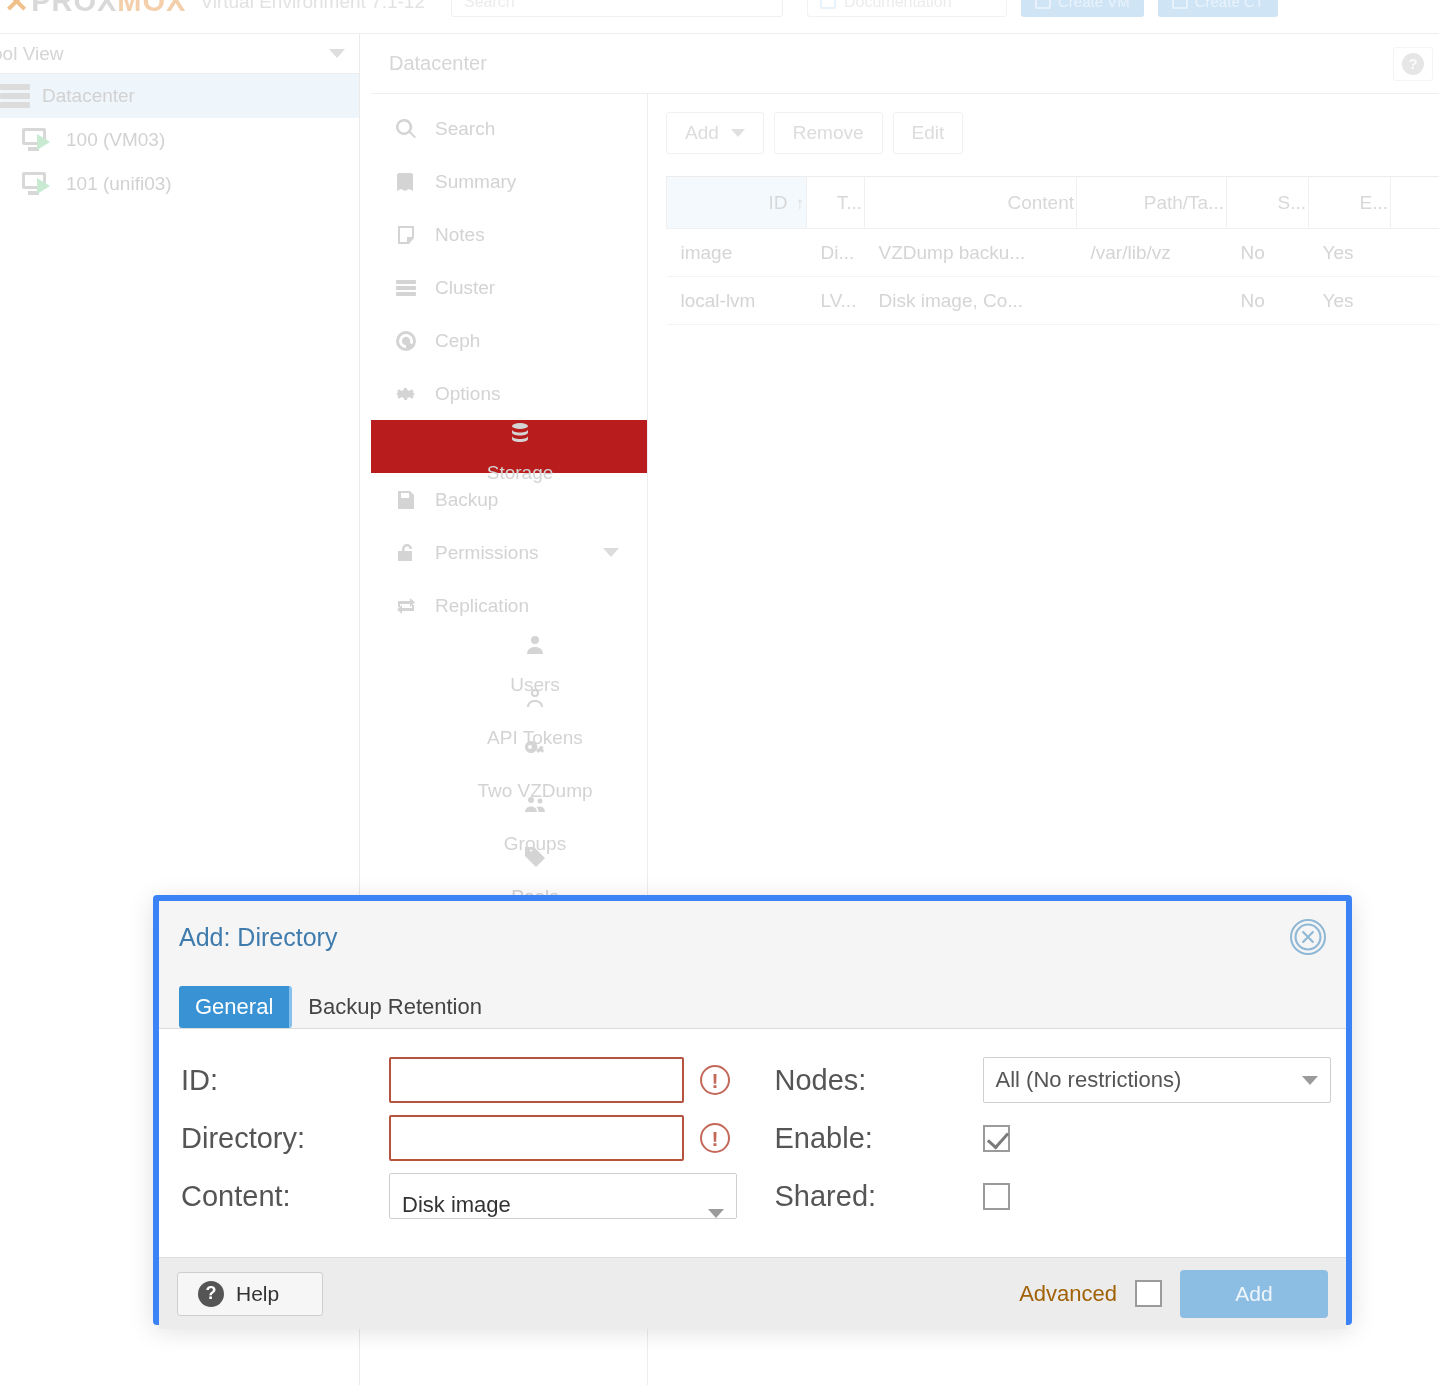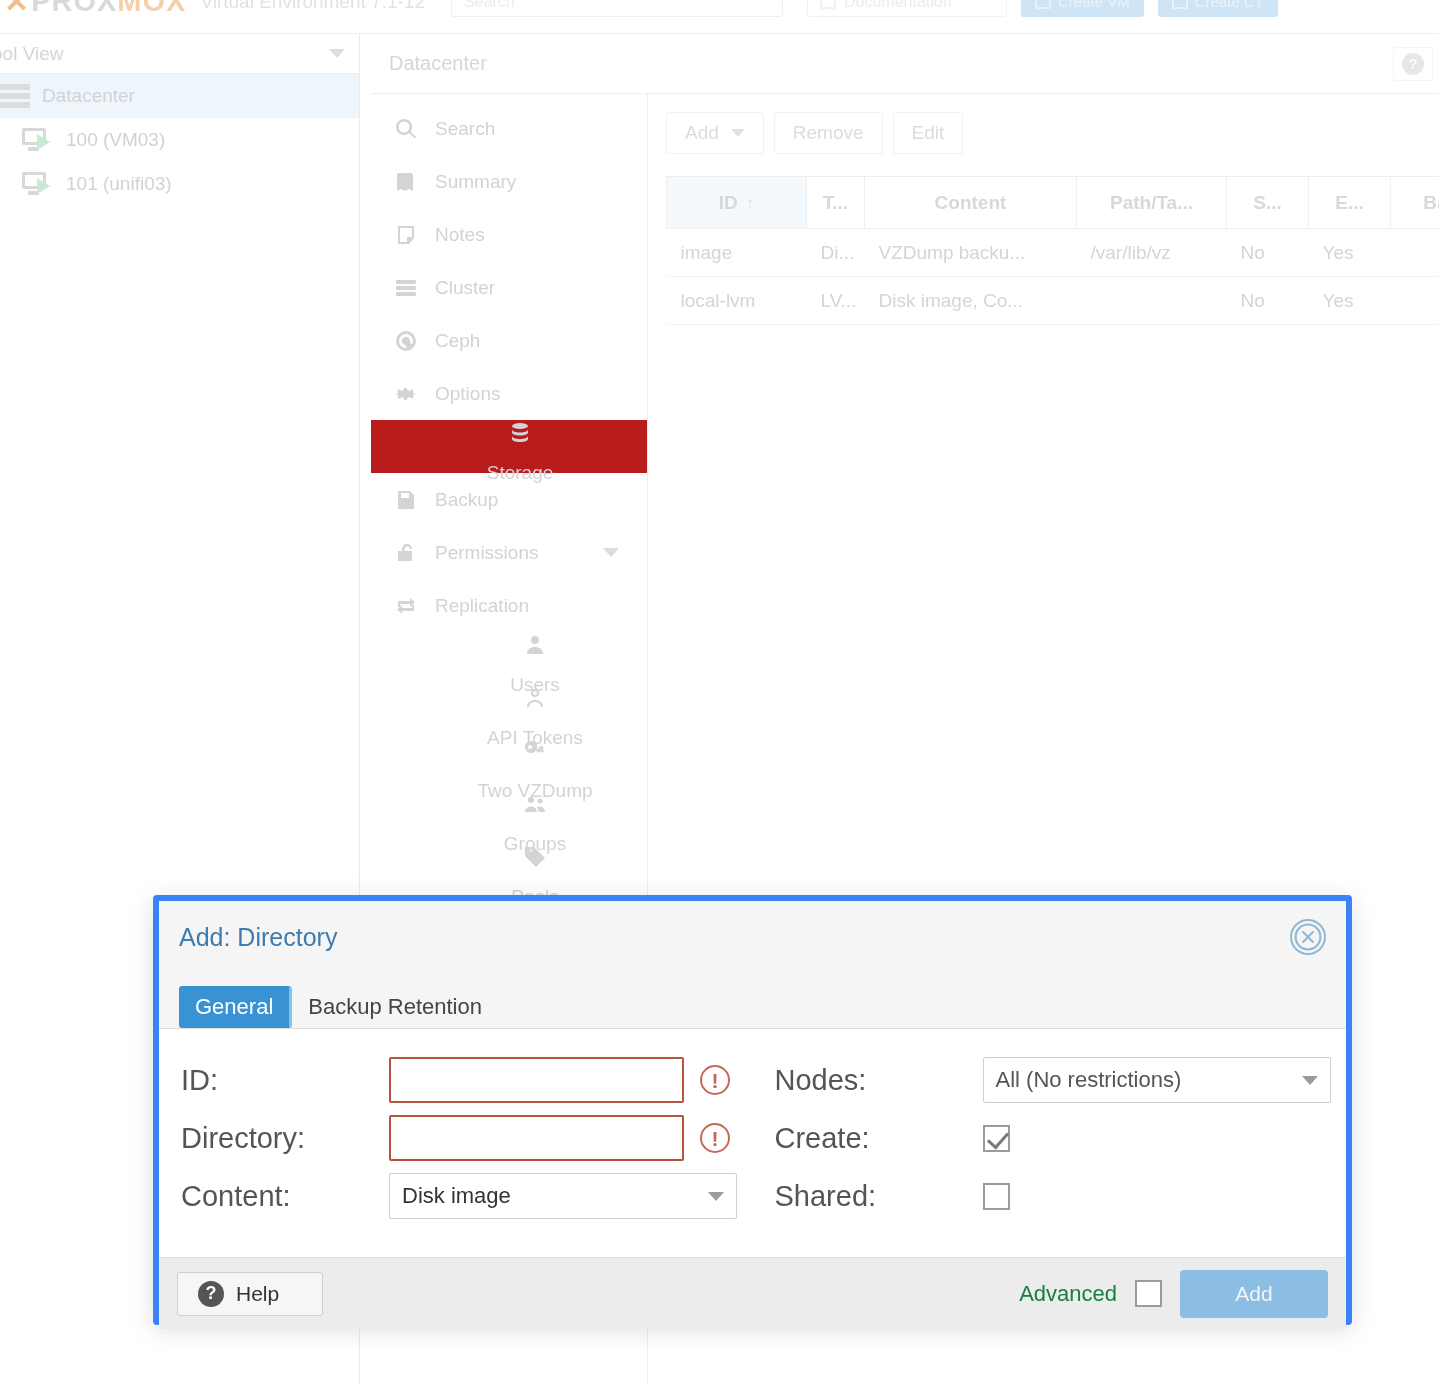--- a/index.html
+++ b/index.html
@@ -247,24 +247,24 @@
     border-top: 8px solid #e0e0e0;
   }
   table.grid {
     width: 100%;
     border-collapse: collapse;
     font-size: 19px;
     color: #d5d5d5;
     table-layout: fixed;
   }
   table.grid th {
-    font-weight: bold;
-    text-align: center;
+    font-weight: normal;
+    text-align: right;
     height: 52px;
-    padding: 0 14px;
+    padding: 0 2px;
     border: 1px solid #f0f0f0;
     border-top: 1px solid #ececec;
     color: #d8d8d8;
     white-space: nowrap;
     overflow: hidden;
   }
   table.grid th.sorted { background: #f3f9fd; }
   table.grid td {
     height: 48px;
     padding: 0 14px;
@@ -379,21 +379,21 @@
     height: 46px;
     border: 1px solid #cfcfcf;
     border-radius: 2px;
     background: #fff;
     display: flex; align-items: center;
     justify-content: space-between;
     padding: 0 12px;
     font-size: 22px;
     color: #333;
   }
-  .combo.wide { width: 348px; }
+  .combo.wide { width: 348px; align-items: flex-end; }
   .combo.wider { width: 348px; color: #555; }
   .combo .dn {
     width: 0; height: 0;
     border-left: 8px solid transparent;
     border-right: 8px solid transparent;
     border-top: 9px solid #9b9b9b;
   }
   .chk {
     width: 27px; height: 27px;
     border: 2px solid #9b9b9b;
@@ -439,21 +439,21 @@
     color: #fff;
     font-size: 18px; font-weight: bold;
     display: flex; align-items: center; justify-content: center;
   }
   .footer-right {
     display: flex; align-items: center;
     gap: 18px;
   }
   .adv-label {
     font-size: 22px;
-    color: #15803d;
+    color: #a16207;
   }
   .add-btn {
     width: 148px; height: 48px;
     background: #8cbde2;
     border: none;
     border-radius: 4px;
     color: #eef5fb;
     font-size: 21px;
     cursor: pointer;
     font-family: "Liberation Sans", sans-serif;
@@ -779,21 +779,21 @@
 
     <div class="form-col">
       <div class="form-row">
         <span class="form-label">Nodes:</span>
         <span class="combo wider">
           <span>All (No restrictions)</span>
           <span class="dn"></span>
         </span>
       </div>
       <div class="form-row">
-        <span class="form-label">Create:</span>
+        <span class="form-label">Enable:</span>
         <span class="chk checked"></span>
       </div>
       <div class="form-row">
         <span class="form-label">Shared:</span>
         <span class="chk"></span>
       </div>
     </div>
 
   </div>
 

